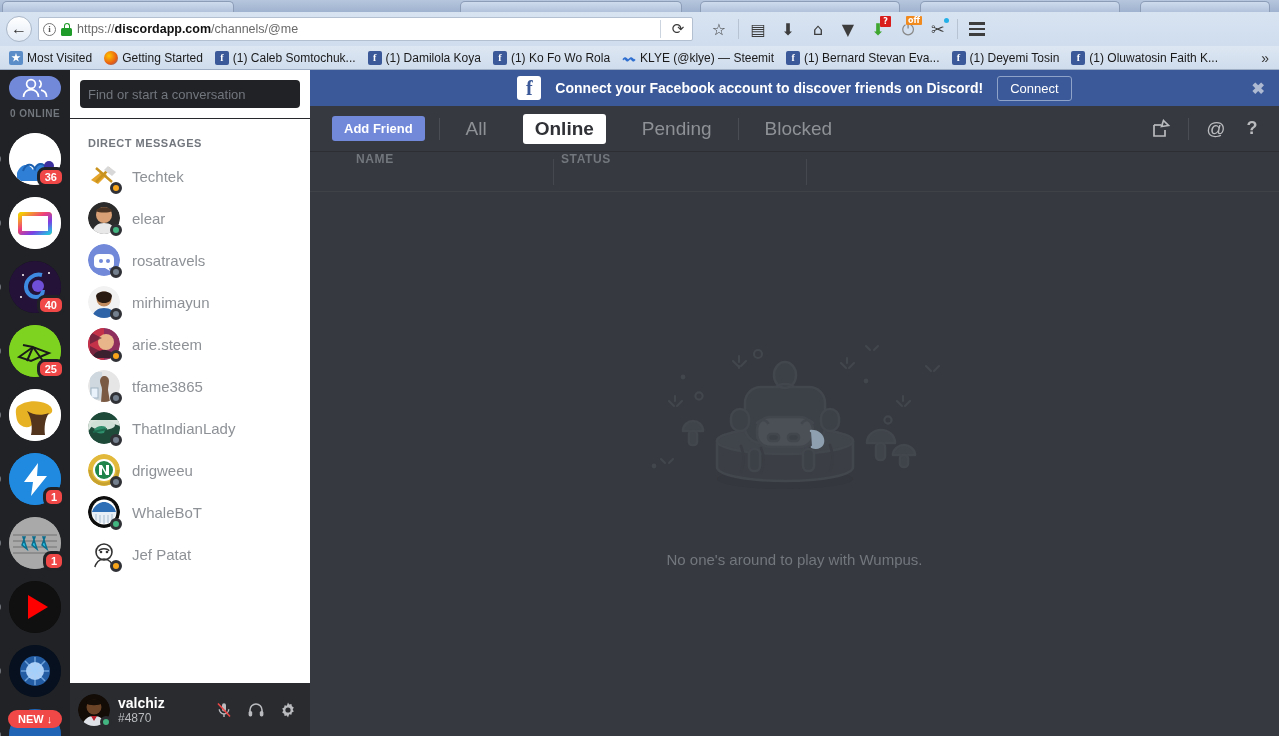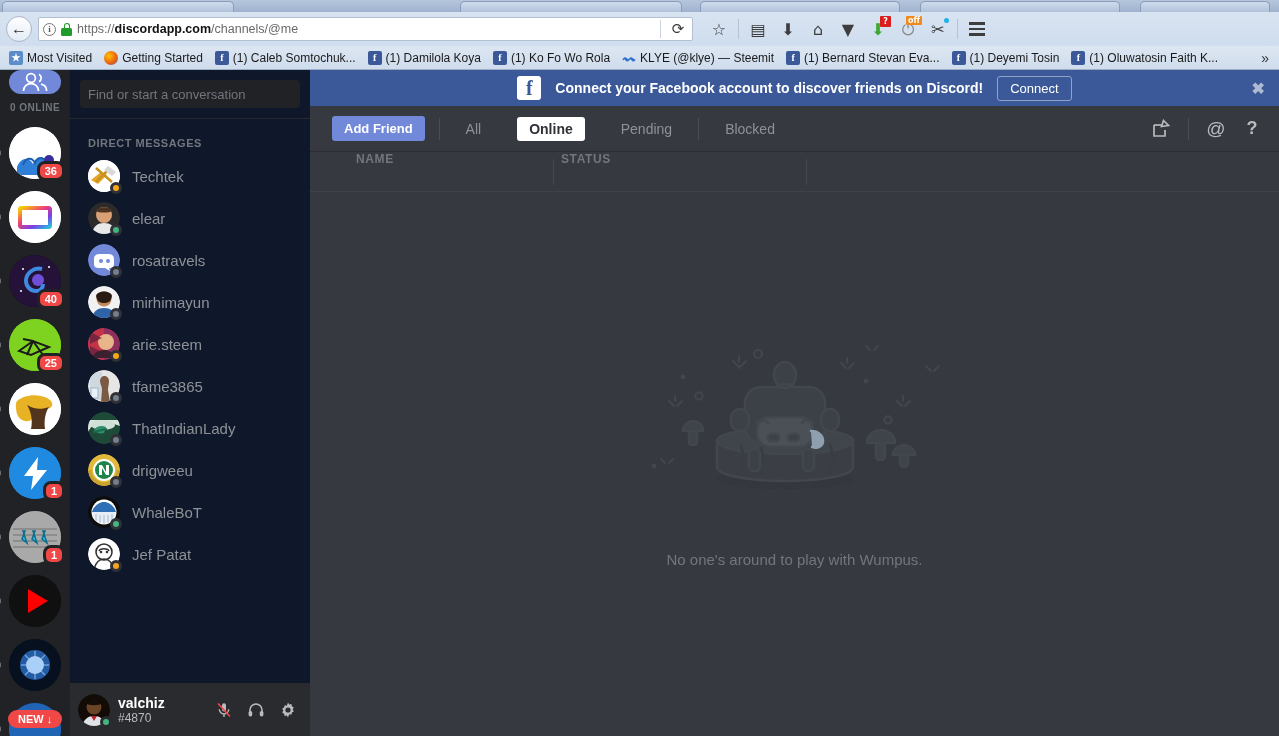--- a/index.html
+++ b/index.html
@@ -67,36 +67,36 @@
   .fb-ico { background:#3b5998; font-family:"Liberation Serif",serif; }
   .star-ico { background:#5b8ec9; }
   .ff-ico { background: radial-gradient(circle at 35% 35%, #ffc400, #e85d13 60%, #3a76c2 105%); border-radius:50%; }
   .steem-ico { background:transparent; color:#2f6fd0; font-size:12px; }
   .bm-more { margin-left:auto; padding-right:6px; font-size:14px; color:#333; }
 
   
   #discord { width: 1279px; height: 666px; display:flex; position:relative; background:#36393f; }
 
   
-  .rail { width: 70px; background: #202225; padding-top: 0; display:flex; flex-direction:column; align-items:center;
+  .rail { width: 70px; background: #202225; padding-top: 6px; display:flex; flex-direction:column; align-items:center;
      position:relative; overflow:hidden; flex:none; }
   .home-btn { width: 52px; height: 52px; border-radius: 16px; background:#7289da; display:flex; align-items:center; justify-content:center; }
   .online-count { font-size: 10px; color: #72767d; letter-spacing: .5px; margin-top: 8px; font-weight: 600;}
   .rail-div { width: 34px; height: 2px; background:#2e3136; border-radius:1px; margin: 8px 0 6px; }
   .srv { width: 52px; height: 52px; border-radius: 50%; margin-bottom: 12px; position: relative; flex:none;
      display:flex; align-items:center; justify-content:center; overflow:visible; }
   .srv .img { width:52px;height:52px;border-radius:50%;overflow:hidden; display:flex;align-items:center;justify-content:center;}
   .pill { position:absolute; left:-16px; top:50%; transform:translateY(-50%); width:8px;height:8px;border-radius:50%; background:#72767d;}
   .srv-badge { position:absolute; right:-4px; bottom:-2px; background:#f04747; color:#fff; font-size:11px; font-weight:bold;
      border-radius:8px; padding:1px 5px; border:3px solid #202225; line-height:12px; }
   .new-pill { position:absolute; bottom:8px; left:8px; background:#f04747; color:#fff; font-size:11px; font-weight:bold;
      border-radius:10px; padding:3px 10px; display:flex; align-items:center; gap:3px; }
 
   
-  .sidebar { width: 240px; background:#0f172a; flex:none; display:flex; flex-direction:column; position:relative;}
+  .sidebar { width: 240px; background:#ffffff; flex:none; display:flex; flex-direction:column; position:relative;}
   .search-wrap { padding: 10px; }
   .search-box { height: 28px; background: #202225; border-radius: 4px; display:flex; align-items:center;
      padding: 0 8px; font-size: 13px; color:#72767d; }
   .sb-div { height:1px; background:#26282c; margin:0 0 0 0; }
   .friends-row { margin: 8px 8px 0; height: 42px; border-radius: 4px; background:#393c43; display:flex; align-items:center;
      padding: 0 10px; gap: 14px; }
   .friends-row .label { color:#fff; font-size:15px; font-weight:600; }
   .dm-header { color:#72767d; font-size:11px; font-weight:700; letter-spacing:.5px; padding: 18px 10px 6px 18px; }
   .dm-list { flex:1; overflow:hidden; }
   .dm { height: 42px; display:flex; align-items:center; padding: 0 10px 0 18px; gap: 12px; }
@@ -121,21 +121,21 @@
   .fb-banner .fbig { width:24px;height:24px;border-radius:3px;background:#fff;color:#3b5998;font-family:"Liberation Serif",serif;
       font-weight:bold;font-size:20px;display:flex;align-items:center;justify-content:center;line-height:22px;}
   .fb-banner .txt { color:#fff; font-size:14px; font-weight:600; }
   .fb-banner .connect { border:1px solid #8fa3c9; border-radius:3px; color:#fff; font-size:13px; padding:4px 12px; background:transparent;}
   .fb-banner .closex { position:absolute; right:14px; color:#aebad1; font-size:16px; font-weight:bold; }
 
   .topbar { height: 46px; display:flex; align-items:center; padding: 0 14px 0 22px; gap: 0px; flex:none;
       border-bottom: 1px solid #2c2e33; }
   .addfriend { background:#7289da; color:#fff; font-size:13px; font-weight:600; padding:5px 12px; border-radius:3px; }
   .tb-sep { width:1px; height:22px; background:#4a4d53; margin: 0 14px; }
-  .tab { font-size:14px; color:#8e9297; padding: 4px 12px; border-radius:3px; }
+  .tab { font-size:19px; color:#8e9297; padding: 4px 12px; border-radius:3px; }
   .tab.active { background:#fff; color:#2f3136; font-weight:600; }
   .top-icons { margin-left:auto; display:flex; align-items:center; gap:10px; }
   .tpic { width:26px;height:26px;display:flex;align-items:center;justify-content:center;color:#b9bbbe;}
 
   .list-head { height: 40px; display:flex; align-items:flex-start; padding-left: 46px; border-bottom:1px solid #3f4247;
      font-size:12px; color:#72767d; font-weight:600; letter-spacing:.6px; position:relative; flex:none;}
   .lh-name { width: 205px; }
   .lh-sep { position:absolute; width:1px; height:26px; background:#45484e; top:7px; }
   .empty { flex:1; display:flex; flex-direction:column; align-items:center; justify-content:center; gap:18px; padding-bottom:30px;}
   .empty .cap { color:#72767d; font-size:15px; margin-top: 18px;}

